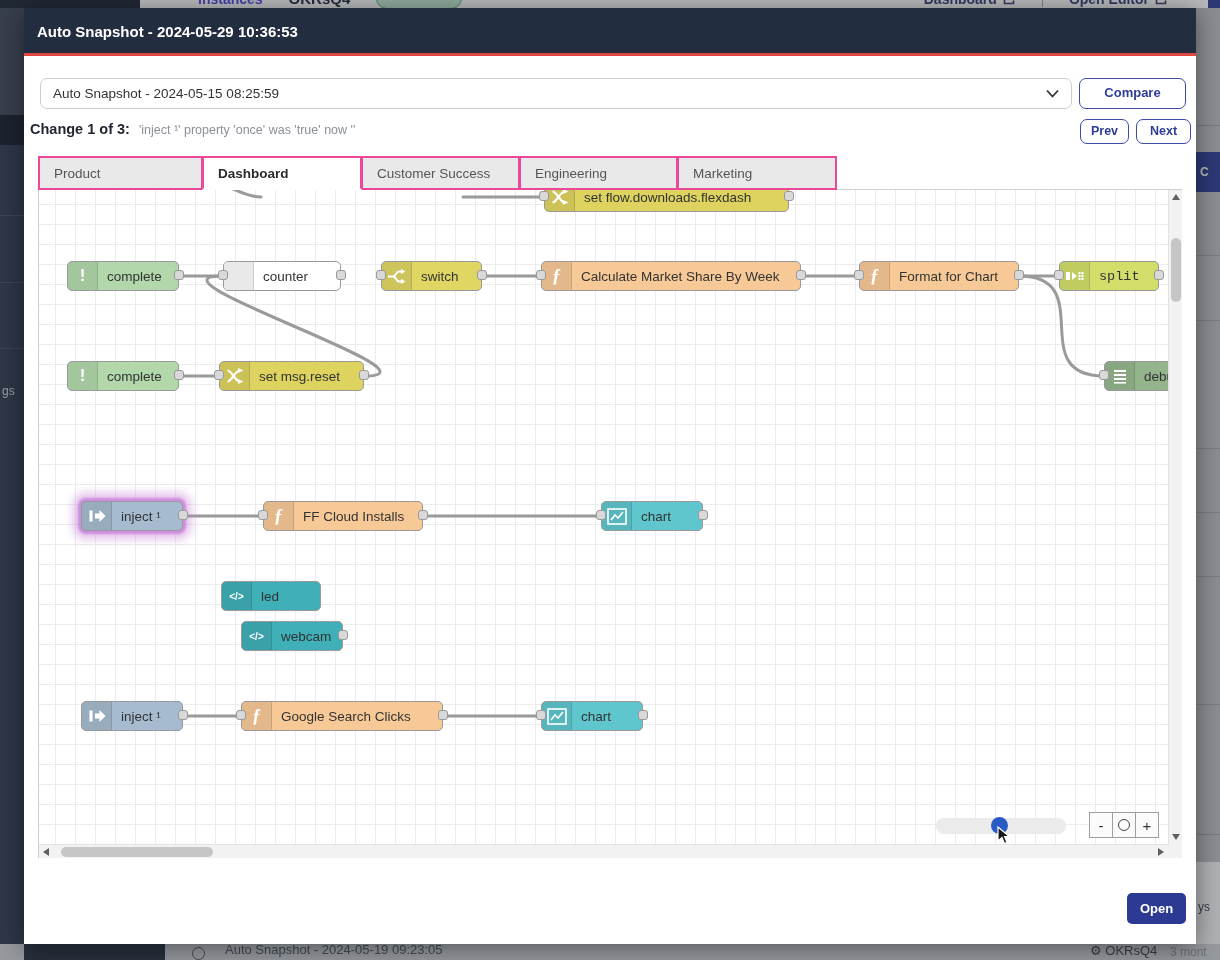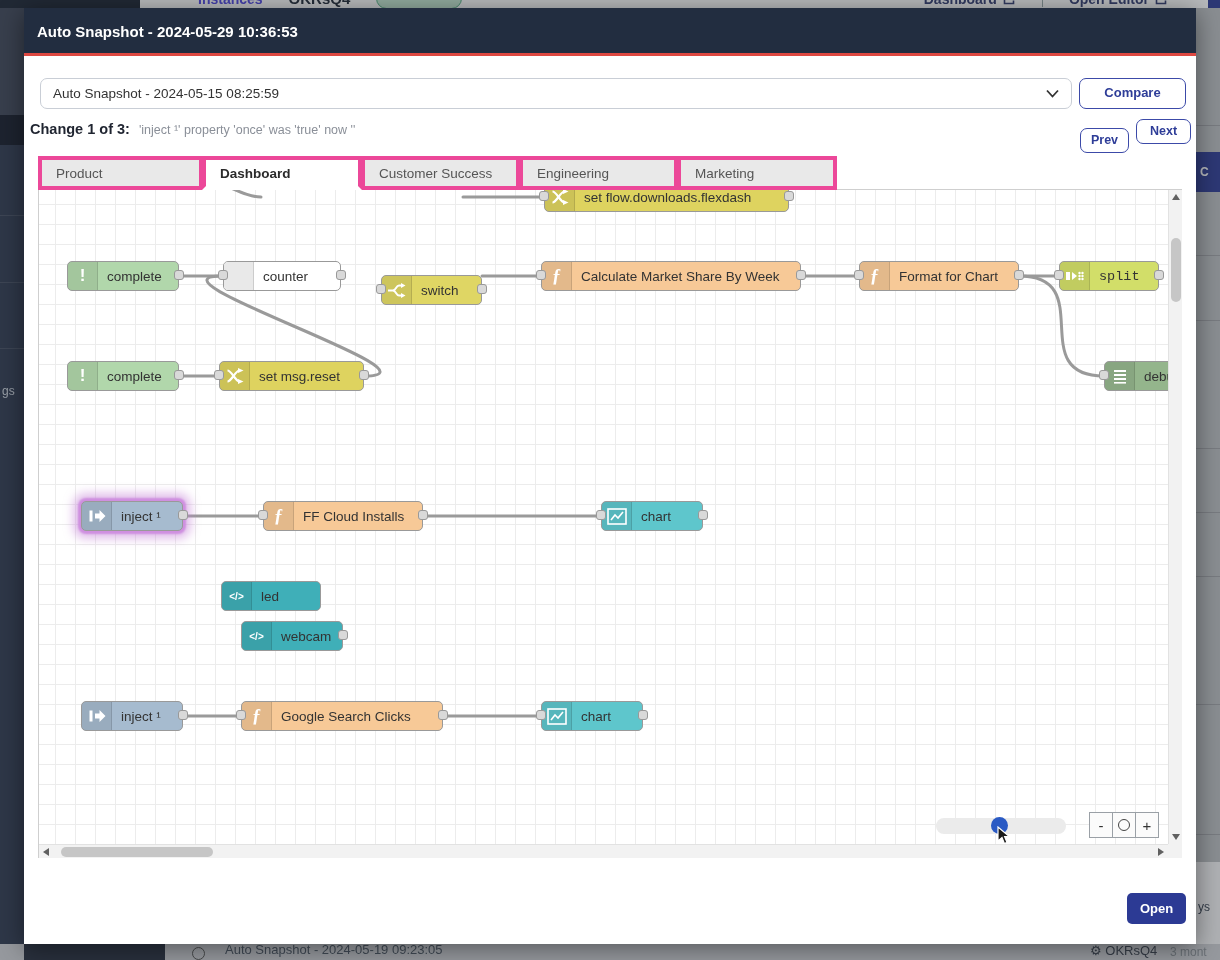--- a/index.html
+++ b/index.html
@@ -36,28 +36,28 @@
 
   
   .modal { position:absolute; left:24px; top:8px; width:1172px; height:936px; background:#fff; z-index:10; box-shadow:0 4px 24px rgba(0,0,0,.45); }
   .modal-header { position:absolute; left:0; top:0; width:1172px; height:48px; background:#222d40; border-bottom:3px solid #de4841; }
   .modal-title { color:#fff; font-size:15px; font-weight:700; line-height:48px; padding-left:13px; }
 
   .snap-select { position:absolute; left:16px; top:70px; width:1032px; height:31px; border:1px solid #c9ced6; border-radius:7px; display:flex; align-items:center; padding:0 12px; font-size:13.5px; color:#333; background:#fff; }
   .snap-select .chev { margin-left:auto; }
   .btn-outline { position:absolute; background:#fff; border:1.5px solid #3c4aa8; border-radius:7px; color:#2e3d98; font-weight:600; text-align:center; }
   .btn-compare { left:1055px; top:70px; width:107px; height:31px; font-size:13px; line-height:28px; }
-  .btn-prev { left:1056px; top:120px; width:49px; height:25px; font-size:12.5px; line-height:22px; }
+  .btn-prev { left:1056px; top:111px; width:49px; height:25px; font-size:12.5px; line-height:22px; }
   .btn-next { left:1112px; top:111px; width:55px; height:25px; font-size:12.5px; line-height:22px; }
   .change-row { position:absolute; left:6px; top:113px; display:flex; align-items:baseline; gap:9px; }
   .change-label { font-size:14.5px; font-weight:700; color:#1f2430; }
   .change-desc { font-size:12.5px; color:#8a8f98; }
 
   .tabs { position:absolute; left:14px; top:148px; display:flex; z-index:3; }
-  .tab { height:34px; border:4px solid #ec4899; background:#e9e9e9; color:#555; font-size:13.5px; display:flex; align-items:center; padding-left:14px; margin-left:-1px; }
+  .tab { height:34px; border:2px solid #ec4899; background:#e9e9e9; color:#555; font-size:13.5px; display:flex; align-items:center; padding-left:14px; margin-left:-1px; }
   .tab:first-child { margin-left:0; }
   .tab.active { background:#fff; border-bottom-color:#fff; color:#2b2b2b; font-weight:600; z-index:4; }
 
   .canvas-frame { position:absolute; left:14px; top:181px; width:1144px; height:669px; border:1px solid #cfcfcf; z-index:2; background:#fff; }
   .canvas { position:absolute; left:0; top:0; width:1129px; height:654px; overflow:hidden; background-color:#fff;
     background-image:linear-gradient(#ececec 1px, transparent 1px), linear-gradient(90deg, #ececec 1px, transparent 1px);
     background-size:20px 20px; background-position:-4px -6px; }
   #wires { position:absolute; left:0; top:0; z-index:1; }
 
   .node { position:absolute; height:30px; border:1px solid #999; border-radius:5px; z-index:2; display:flex; align-items:center; }
@@ -223,21 +223,21 @@
           </div>
           <span class="nlabel">complete</span>
           <span class="port out"></span>
         </div>
         <div class="node" style="left: 184px; top: 71px; width: 118px; background: rgb(255, 255, 255);">
           <div class="nicon" style="background: rgb(233, 233, 233);"></div>
           <span class="nlabel">counter</span>
           <span class="port in"></span>
           <span class="port out"></span>
         </div>
-        <div class="node" style="left: 342px; top: 71px; width: 101px; background: rgb(223, 214, 100); margin-top: 14px;">
+        <div class="node" style="left: 342px; top: 71px; width: 101px; background: rgb(223, 214, 100);">
           <div class="nicon" style="background: rgba(0, 0, 0, 0.08);">
             <svg width="19" height="17" viewBox="0 0 19 17">
               <g stroke="#fff" stroke-width="2" fill="none">
                 <path d="M1 8.5 h5 C9 8.5 9 3.5 12 3.5 h3"></path>
                 <path d="M6 8.5 C9 8.5 9 13.5 12 13.5 h3"></path>
               </g>
               <path d="M14 1 l4.5 2.5 -4.5 2.5 z" fill="#fff"></path>
               <path d="M14 11 l4.5 2.5 -4.5 2.5 z" fill="#fff"></path>
             </svg>
           </div>

